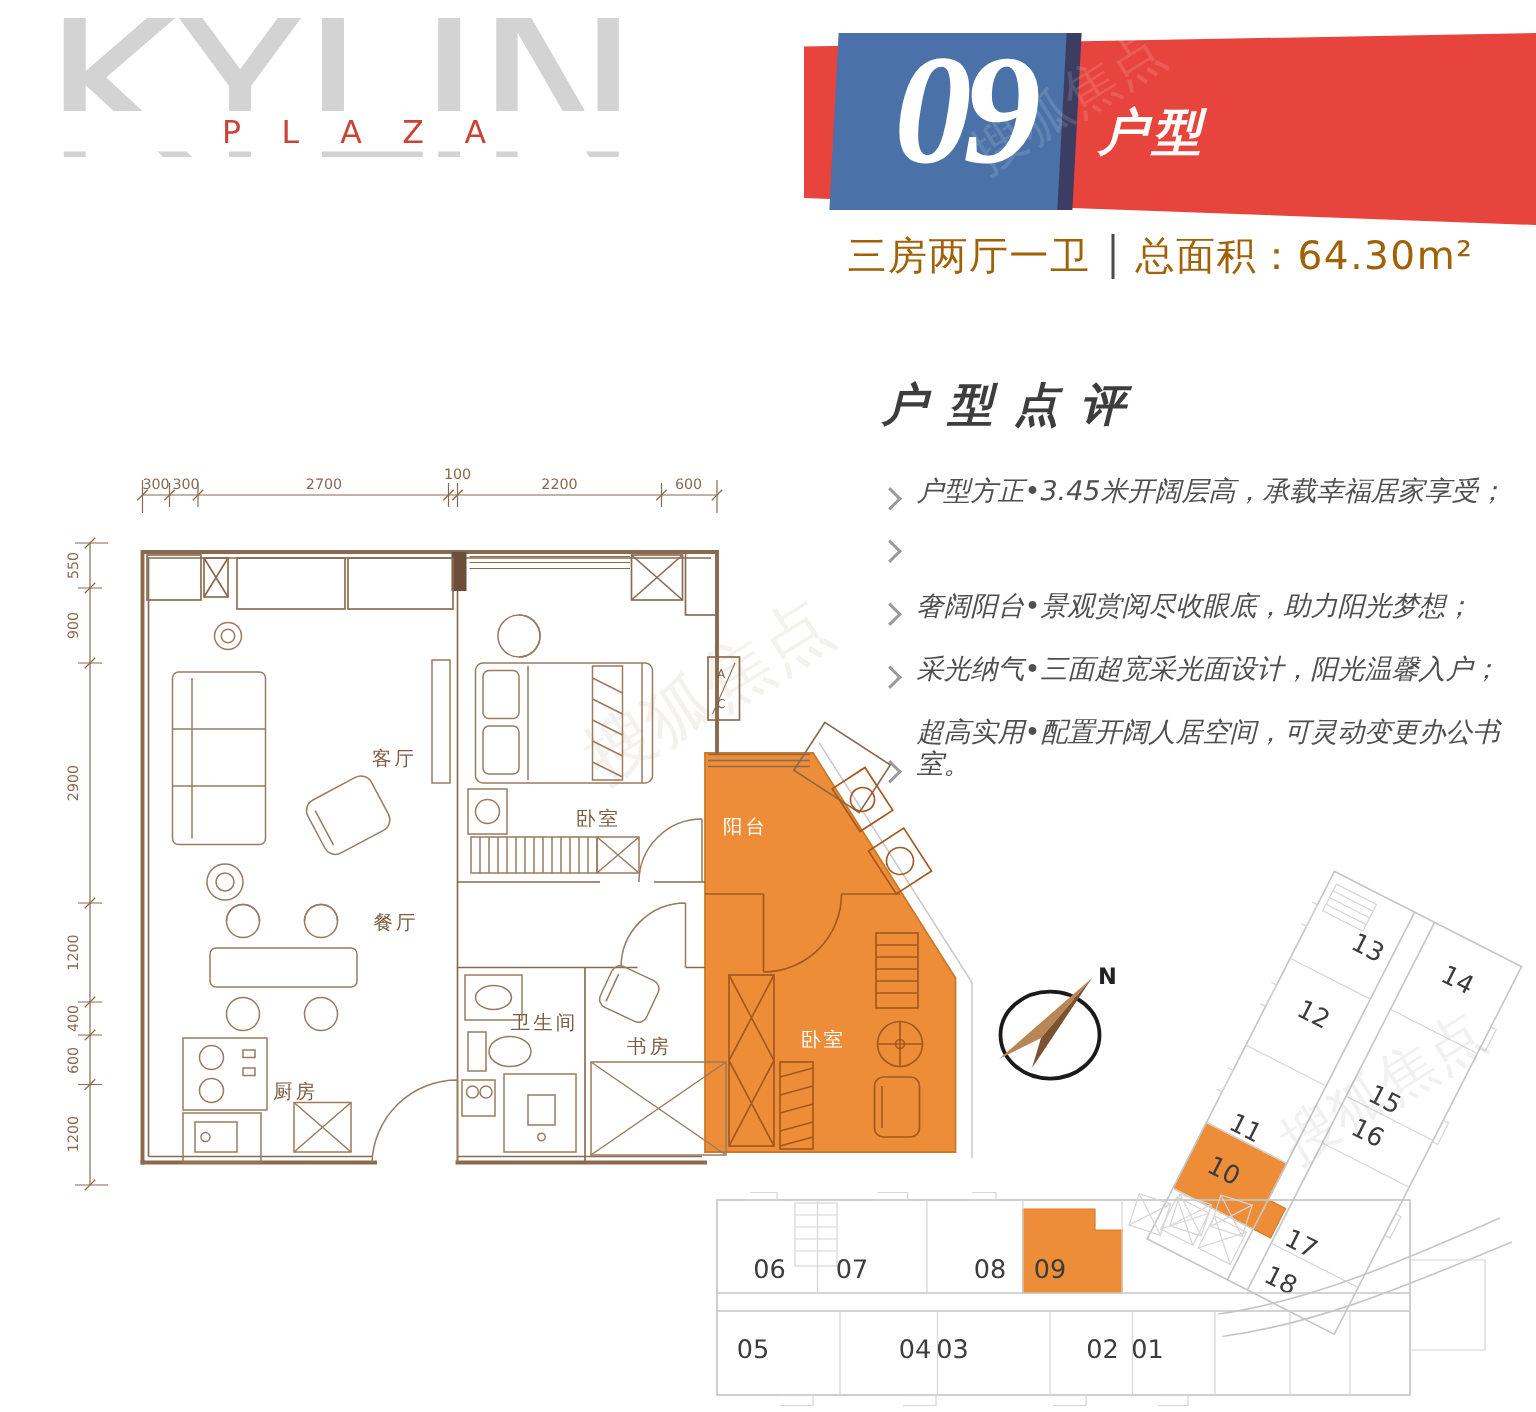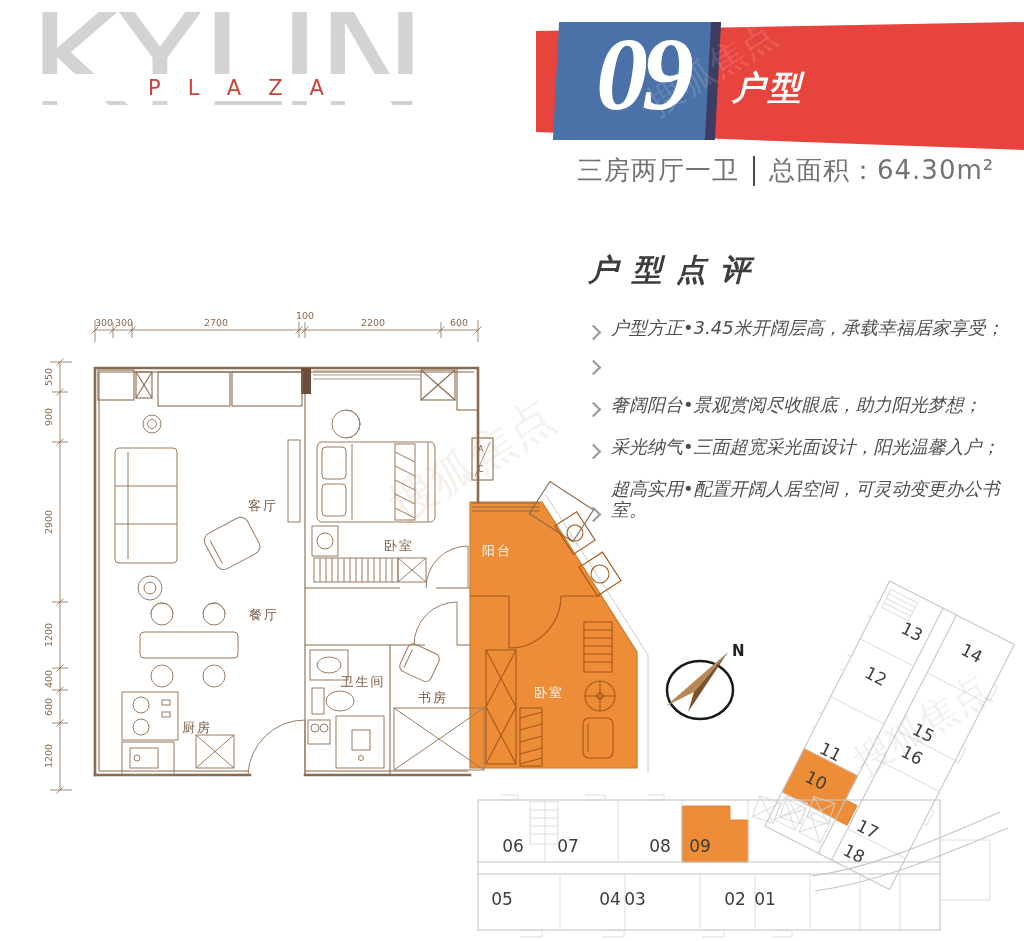--- a/index.html
+++ b/index.html
@@ -23,21 +23,21 @@
   }
   .banner-navy{position:absolute;left:30px;top:0px;width:152px;height:118px;background:#3d3c63;transform:skewX(-3deg);}
   .banner-blue{position:absolute;left:20px;top:0px;width:152px;height:118px;background:#4a72a8;transform:skewX(-3deg);}
   .banner-number{
     position:absolute;left:36px;top:-12px;width:140px;text-align:center;
     font-family:"Liberation Serif","DejaVu Serif",serif;font-style:italic;font-weight:bold;
     font-size:104px;line-height:128px;color:#ffffff;letter-spacing:-6px;
   }
   .banner-label{position:absolute;left:196px;top:44px;font-size:33px;font-weight:bold;font-style:italic;color:#ffffff;letter-spacing:3px;}
   
-  .summary{position:absolute;left:565px;top:153px;display:flex;align-items:center;color:#737373;font-size:26px;letter-spacing:1px;margin-left:12px;}
+  .summary{position:absolute;left:565px;top:153px;display:flex;align-items:center;color:#a16207;font-size:26px;letter-spacing:1px;}
   .summary .vbar{width:2px;height:30px;background:#4a4a4a;margin:0 14px;}
   
   .review{position:absolute;left:588px;top:250px;width:436px;font-style:italic;}
   .review-title{font-size:30px;font-weight:bold;color:#3d3d3d;letter-spacing:14px;margin:0 0 26px 0;}
   .bullet{display:flex;align-items:flex-end;margin-bottom:21px;font-size:18px;color:#4f4f4f;line-height:21px;}
   .chev{flex:0 0 auto;width:9px;height:9px;border-top:2.5px solid #9a9a9a;border-right:2.5px solid #9a9a9a;
         transform:rotate(45deg);margin:3px 12px 0 0;}
   
   .canvas{position:absolute;left:0;top:0;width:1024px;height:941px;}
   

